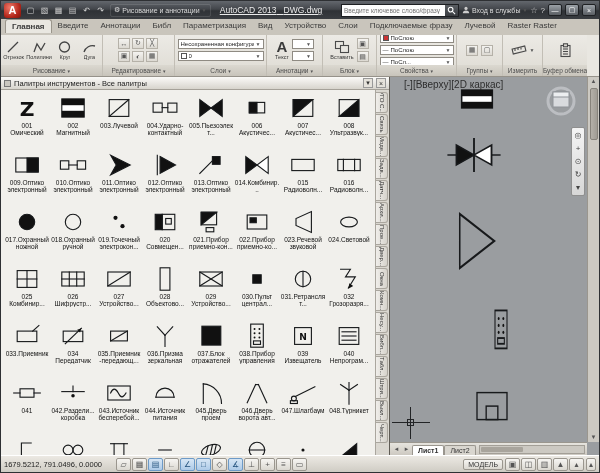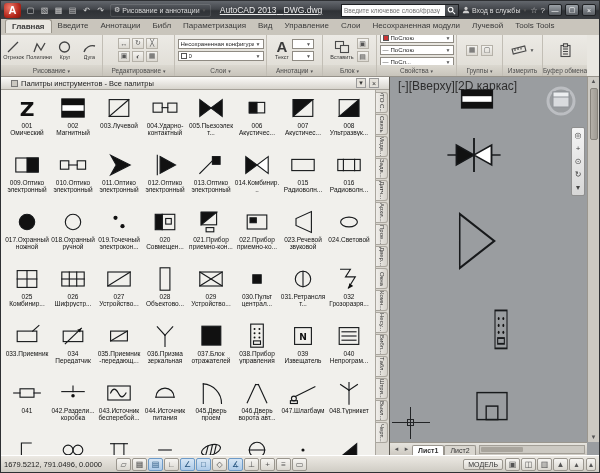--- a/index.html
+++ b/index.html
@@ -42,33 +42,33 @@
   .chev{font-size:5px;color:#555;}
   .bigtool{display:flex;flex-direction:column;align-items:center;}
   .bigA{font-size:15px;font-weight:bold;color:#3a3a3a;line-height:14px;}
   .swatch{width:6px;height:6px;border:1px solid #555;flex:0 0 6px;}
   .lineglyph{font-size:6px;color:#333;}
 
   
   .main{flex:1;display:flex;min-height:0;position:relative;}
 
   .palette{width:389px;flex:0 0 389px;display:flex;flex-direction:column;border-right:1px solid #5f5c55;background:#efeeea;}
-  .pal-title{height:13px;flex:0 0 13px;background:linear-gradient(#fbfaf8,#d7d4cd);border-bottom:1px solid #a5a199;display:flex;align-items:center;gap:3px;padding:0 10px;font-size:7.5px;color:#222;white-space:nowrap;}
+  .pal-title{height:13px;flex:0 0 13px;background:linear-gradient(#fbfaf8,#d7d4cd);border-bottom:1px solid #a5a199;display:flex;align-items:center;gap:3px;padding:0 3px;font-size:7.5px;color:#222;white-space:nowrap;}
   .pal-grip{width:7px;height:7px;border:1px solid #777;background:#cac7c0;flex:0 0 7px;}
   .pal-x{width:10px;height:10px;font-size:7px;display:flex;align-items:center;justify-content:center;border:1px solid #999;background:#e5e2db;color:#333;}
   .pal-body{flex:1;display:flex;min-height:0;}
   .tiles{flex:1;display:flex;flex-wrap:wrap;align-content:flex-start;padding:3px 0 0 3px;overflow:hidden;background:#f1f0ec;}
   .tile{width:46px;height:57px;display:flex;flex-direction:column;align-items:center;}
   .tile-sym{height:29px;flex:0 0 29px;display:flex;align-items:center;justify-content:center;}
   .tile-label{font-size:6.5px;line-height:7px;text-align:center;color:#111;width:45px;max-height:22px;overflow:hidden;word-wrap:break-word;}
   .side-tabs{width:14px;flex:0 0 14px;background:#dad7d0;border-left:1px solid #aaa69e;display:flex;flex-direction:column;padding-top:1px;overflow:hidden;}
   .side-tab{flex:0 0 21px;margin:1px 1px 0 0;writing-mode:vertical-rl;font-size:6px;color:#333;background:linear-gradient(90deg,#f0eeea,#d6d3cc);border:1px solid #aaa69e;border-left:0;border-radius:0 3px 3px 0;display:flex;align-items:center;justify-content:center;overflow:hidden;white-space:nowrap;}
 
   .canvas{flex:1;position:relative;background:#9a9da0;min-width:0;overflow:hidden;}
-  .vpc{position:absolute;top:2px;left:8px;font-size:12px;color:#2e2e2e;}
+  .vpc{position:absolute;top:2px;left:14px;font-size:10px;color:#2e2e2e;}
   .viewcube{position:absolute;top:5px;right:20px;}
   .navbar{position:absolute;top:50px;right:14px;width:14px;background:linear-gradient(#f4f4f4,#d7d7d7);border:1px solid #8f8f8f;border-radius:2px;display:flex;flex-direction:column;align-items:center;gap:4px;padding:3px 0;}
   .nav-ic{font-size:8px;color:#444;line-height:9px;}
   .vscroll{position:absolute;top:0;right:0;bottom:13px;width:12px;background:#ccc9c2;border-left:1px solid #9a968e;display:flex;flex-direction:column;align-items:center;}
   .vs-arrow{font-size:6px;color:#555;height:9px;line-height:9px;}
   .vs-thumb{width:8px;height:52px;background:linear-gradient(90deg,#b4b0a8,#a09c94);border:1px solid #87837b;border-radius:2px;margin-top:2px;}
   .csym{position:absolute;}
   .crosshair{position:absolute;left:2px;top:330px;width:38px;height:32px;}
   .ch-h{position:absolute;left:0;right:0;top:15px;height:1px;background:#222426;}
   .ch-v{position:absolute;top:0;bottom:0;left:18px;width:1px;background:#222426;}
@@ -140,25 +140,25 @@
     </div>
   </div>
 
   <div class="tabrow" id="ribbon-tabs">
       <span class="rtab active">Главная</span>
       <span class="rtab">Введите</span>
       <span class="rtab">Аннотации</span>
       <span class="rtab">Библ</span>
       <span class="rtab">Параметризация</span>
       <span class="rtab">Вид</span>
-      <span class="rtab">Управление</span>
+      <span class="rtab">Устройство</span>
       <span class="rtab">Слои</span>
-      <span class="rtab">Несохраненная модули</span>
+      <span class="rtab">Подключаемые фразу</span>
       <span class="rtab">Лучевой</span>
-      <span class="rtab">Tools Tools</span>
+      <span class="rtab">Raster Raster</span>
     </div>
 
   <div class="ribbon">
     <div class="rpanel" style="width:102px">
       <div class="rp-body" id="draw-tools">
           <div class="dtool">
             <svg viewBox="0 0 15 14" width="15" height="14" style="stroke:#444;fill:none;stroke-width:1.3">
               <line x1="2" y1="12" x2="12" y2="2"></line>
             </svg>
             <span class="dlabel">Отрезок</span>

